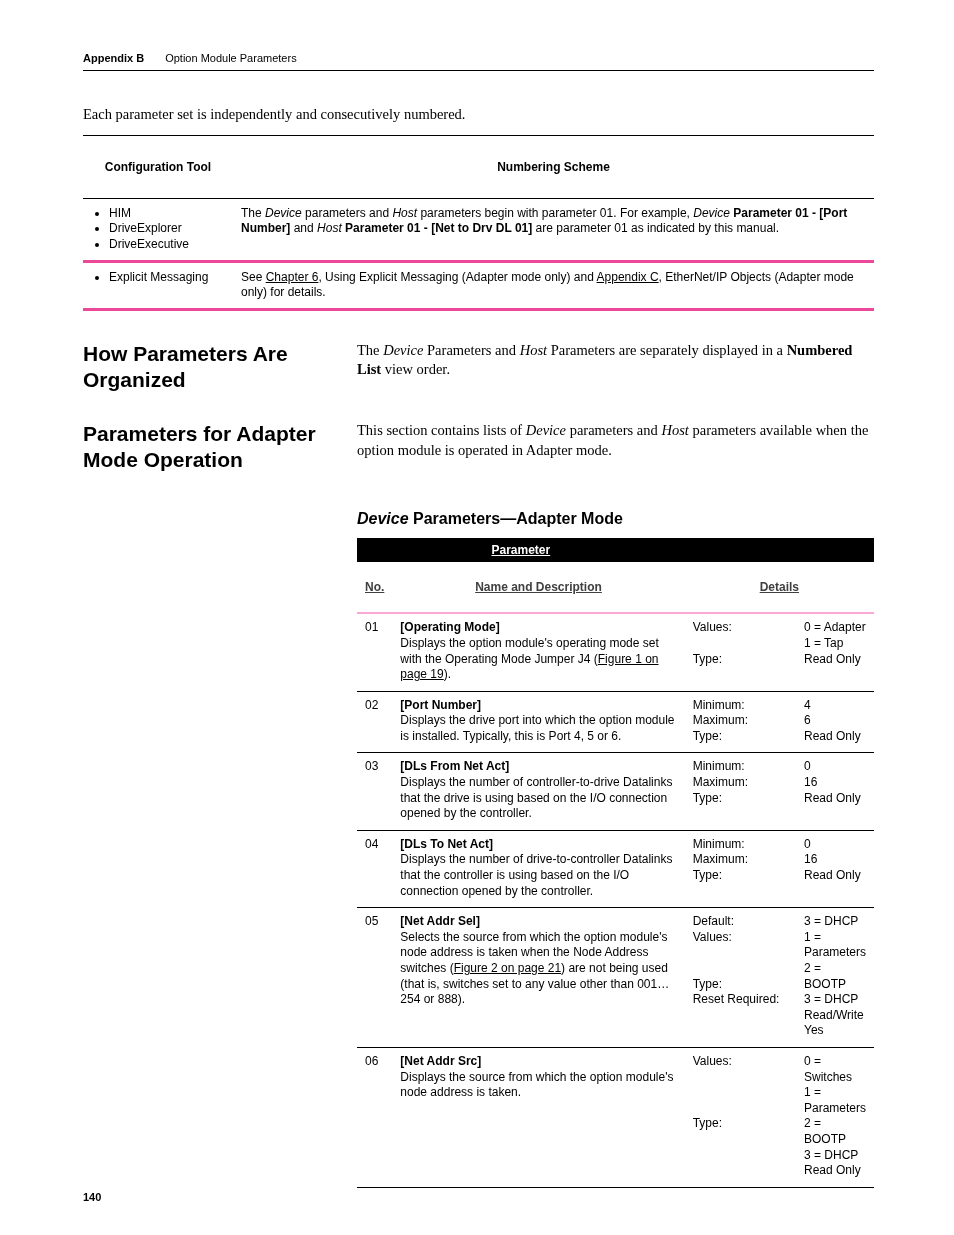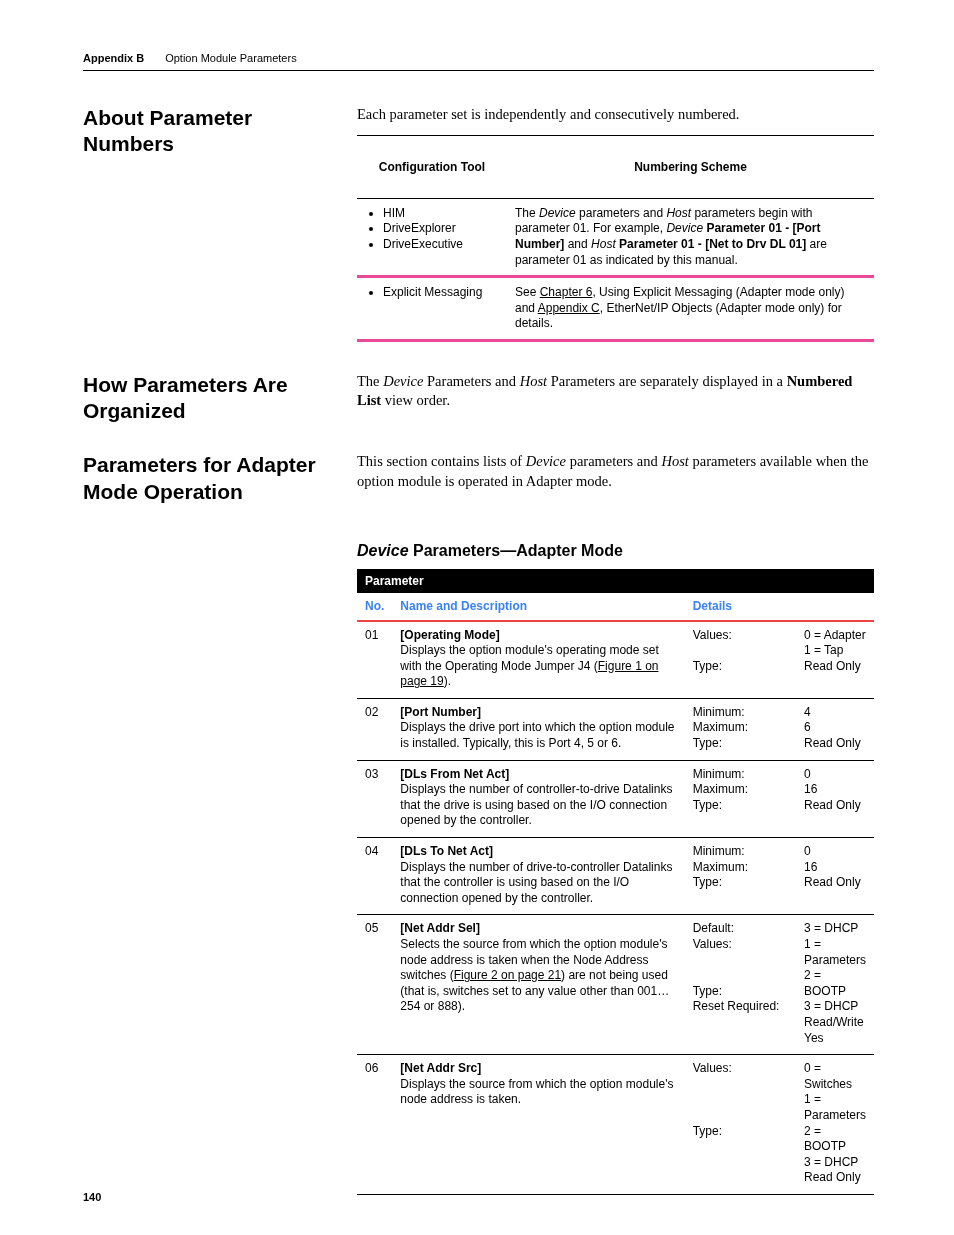--- a/index.html
+++ b/index.html
@@ -83,29 +83,30 @@
   
   table.params {
     width: 100%;
     border-collapse: collapse;
     font-family: "Myriad Pro", "Segoe UI", Arial, sans-serif;
     font-size: 12px;
   }
   table.params thead th {
     background: #000;
     color: #fff;
-    text-align: left;
+    text-align: center;
     font-weight: 700;
     padding: 4px 8px;
+    text-decoration: underline;
   }
   table.params thead tr.sub th {
     background: #fff;
-    color: #3b82f6;
-    border-bottom: 2px solid #ef4444;
-    padding: 5px 8px;
+    color: #404040;
+    border-bottom: 2px solid #f9a8d4;
+    padding: 17px 8px;
   }
   table.params td {
     border-bottom: 1px solid #000;
     padding: 6px 8px 8px 8px;
     vertical-align: top;
     line-height: 1.3;
   }
   table.params col.no { width: 34px; }
   table.params col.desc { width: 296px; }
   table.params col.lbl { width: 112px; }
@@ -127,21 +128,20 @@
 <body>
 
 <div class="page">
 
   <div class="running-head">
     <span class="appx">Appendix B</span>
     <span>Option Module Parameters</span>
   </div>
 
   <div class="section-row">
-    <div class="section-title">About Parameter Numbers</div>
     <div class="section-body">
       <div>Each parameter set is independently and consecutively numbered.</div>
       <table class="cfg">
         <colgroup>
             <col class="c1">
             <col>
           </colgroup>
         <thead>
           <tr>
             <th>Configuration Tool</th>

